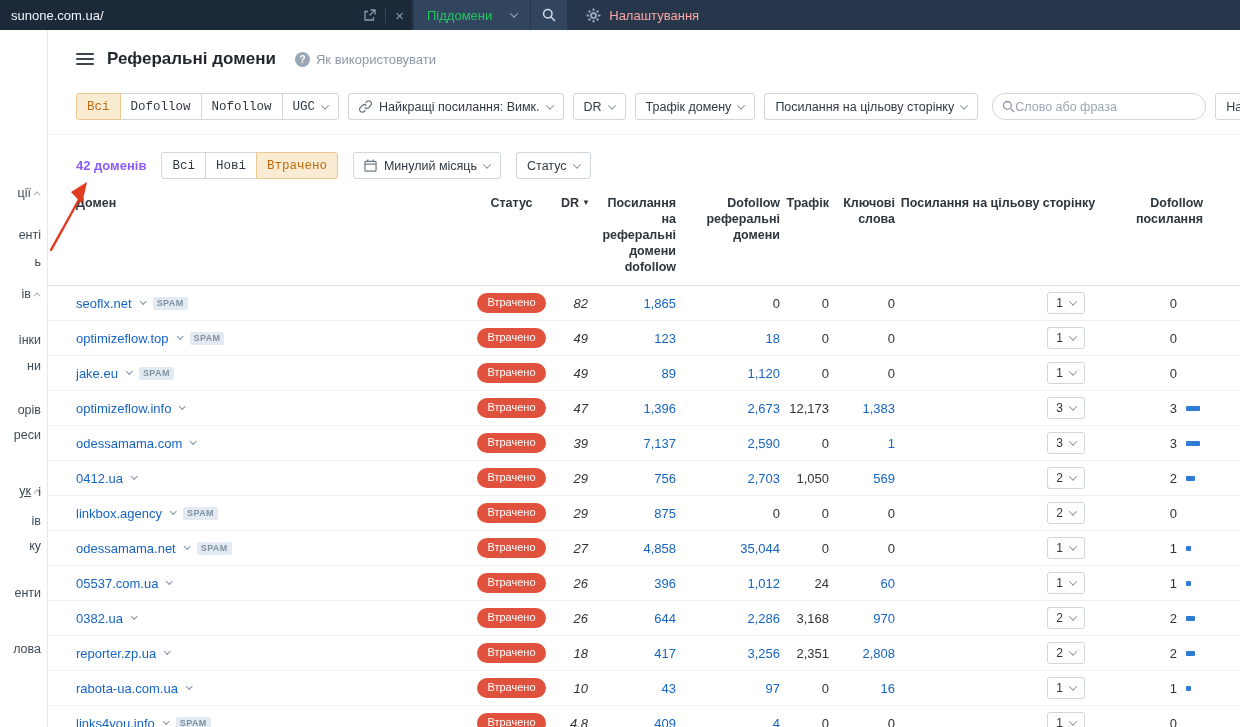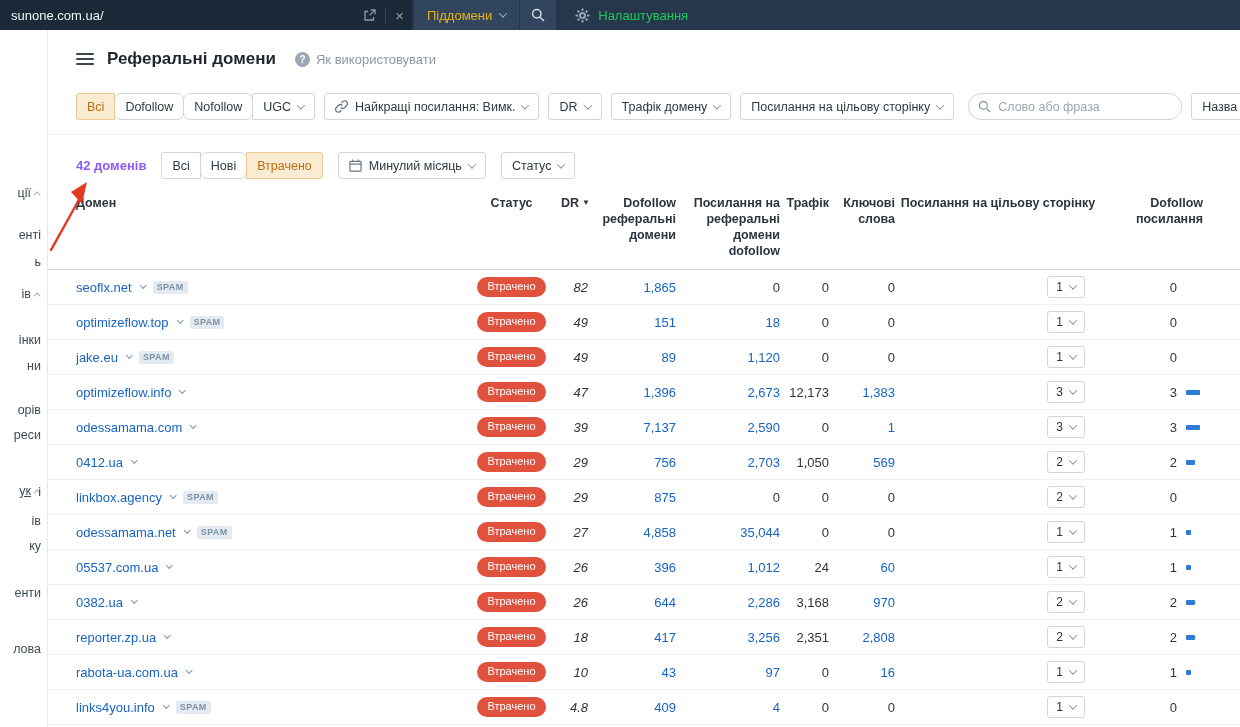--- a/index.html
+++ b/index.html
@@ -8,25 +8,25 @@
   .page { position:relative; width:1240px; height:705px; }
 
   
   .topbar { height:30px; background:var(--topbar-bg,#26374b); display:flex; align-items:stretch; }
   .url-box { width:412px; background:#1c2938; color:#f2f5f9; display:flex; align-items:center;
              padding:0 8px 0 11px; font-size:13px; gap:9px; }
   .url-text { flex:1; white-space:nowrap; overflow:hidden; }
   .tb-icon { display:flex; align-items:center; justify-content:center; cursor:pointer; }
   .url-div { width:1px; height:16px; background:#33465e; }
   .close-x { color:#8b9cb3; font-size:15px; line-height:1; }
-  .subdom { background:#31455e; display:flex; align-items:center; gap:8px; padding:0 13px;
-            color:#eab308; font-size:13px; margin-left:2px; cursor:pointer; }
+  .subdom { background:#31455e; display:flex; align-items:center; gap:19px; padding:0 13px;
+            color:#22c55e; font-size:13px; margin-left:2px; cursor:pointer; }
   .tb-search { background:#31455e; width:37px; display:flex; align-items:center; justify-content:center;
                border-left:1px solid #26374b; cursor:pointer; }
-  .settings { margin-left:19px; display:flex; align-items:center; gap:8px; color:#22c55e;
+  .settings { margin-left:19px; display:flex; align-items:center; gap:8px; color:#fca5a5;
               font-size:13px; cursor:pointer; }
   .chev { width:6px; height:6px; border-right:1.4px solid #8b96a1; border-bottom:1.4px solid #8b96a1;
           transform:rotate(45deg) translate(-1px,-1px); flex:none; display:inline-block; }
   .subdom .chev { border-color:#9fb0c4; }
 
   
   .body-wrap { display:flex; height:697px; }
   .sidebar { position:relative; width:48px; flex:none; background:#fff; border-right:1px solid #e5e8ec; }
   .sb-item { position:absolute; right:6px; font-size:12.5px; color:#3e4a56; white-space:nowrap;
              display:flex; align-items:center; gap:5px; cursor:pointer; }
@@ -40,28 +40,28 @@
   .hamburger span { height:2px; background:#3c4650; border-radius:1px; }
   .page-title { font-size:17px; font-weight:bold; color:#1f262d; }
   .help { display:flex; align-items:center; gap:6px; color:#8c98a4; font-size:13px; margin-left:6px; cursor:pointer; }
   .help-q { width:15px; height:15px; border-radius:50%; background:#9aa7b4; color:#fff; font-size:10px;
             font-weight:bold; display:flex; align-items:center; justify-content:center; }
 
   
   .btn { display:inline-flex; align-items:center; gap:7px; height:27px; padding:0 10px; background:#fff;
          border:1px solid #cfd6dd; border-radius:3px; font-size:12.5px; color:#2f3a44; cursor:pointer;
          white-space:nowrap; font-family:inherit; }
-  .seg { display:inline-flex; }
-  .seg .btn { border-radius:7px; margin-left:-1px; }
+  .seg { display:inline-flex;font-family:Liberation Mono, monospace; }
+  .seg .btn { border-radius:0; margin-left:-1px; }
   .seg .btn:first-child { border-radius:3px 0 0 3px; margin-left:0; }
   .seg .btn:last-child { border-radius:0 3px 3px 0; }
   .btn.active { background:#f9ecd2; border-color:#e9cb90; color:var(--accent-orange,#bf6c10); z-index:1; position:relative; }
   .filterbar { display:flex; align-items:center; gap:9px; padding:24px 0 14px 28px;
                border-bottom:1px solid #edf0f3; }
-  .searchbox { display:flex; align-items:center; gap:7px; width:214px; height:27px; border:1px solid #cfd6dd;
+  .searchbox { display:flex; align-items:center; width:214px; height:27px; border:1px solid #cfd6dd;
                border-radius:13px; padding:0 9px; background:#fff; margin-left:5px; flex:none; }
   .searchbox input { border:none; outline:none; flex:1; min-width:0; font-size:12.5px; color:#333; font-family:inherit; }
   .searchbox input::placeholder { color:#9aa6b1; }
   .toolbar2 { display:flex; align-items:center; gap:15px; padding:17px 0 0 28px; }
   .count { font-size:13px; font-weight:bold; color:#8b5cf6; }
 
   
   .anno { position:absolute; left:42px; top:176px; width:58px; height:80px; pointer-events:none; z-index:5; }
 
   
@@ -282,22 +282,22 @@
           <span>Статус</span>
           <span class="chev"></span>
         </button>
       </div>
 
       <div class="table">
         <div class="thead">
           <div class="th">Домен</div>
           <div class="th c">Статус</div>
           <div class="th r th-dr"><span>DR</span><span class="sort">▼</span></div>
+          <div class="th r">Посилання на реферальні домени dofollow</div>
           <div class="th r">Dofollow реферальні домени</div>
-          <div class="th r">Посилання на реферальні домени dofollow</div>
           <div class="th r">Трафік</div>
           <div class="th r">Ключові слова</div>
           <div class="th c nowrap">Посилання на цільову сторінку</div>
           <div class="th r">Dofollow посилання</div>
         </div>
         <div>
   <div class="trow">
     <div class="c-domain">
       <a class="dlink">seoflx.net</a>
       <span class="dom-chev"></span>
@@ -322,21 +322,21 @@
   </div>
 
   <div class="trow">
     <div class="c-domain">
       <a class="dlink">optimizeflow.top</a>
       <span class="dom-chev"></span>
       <span class="spam">SPAM</span>
     </div>
     <div class="c-status"><span class="badge">Втрачено</span></div>
     <div class="num c-dr">49</div>
-    <div class="num blue">151</div>
+    <div class="num blue">123</div>
     <div class="num blue">18</div>
     <div class="num">0</div>
     <div class="num">0</div>
     <div class="c-target">
       <button class="mini-select">
         <span class="val">1</span>
         <span class="chev"></span>
       </button>
     </div>
     <div class="c-dfl">

